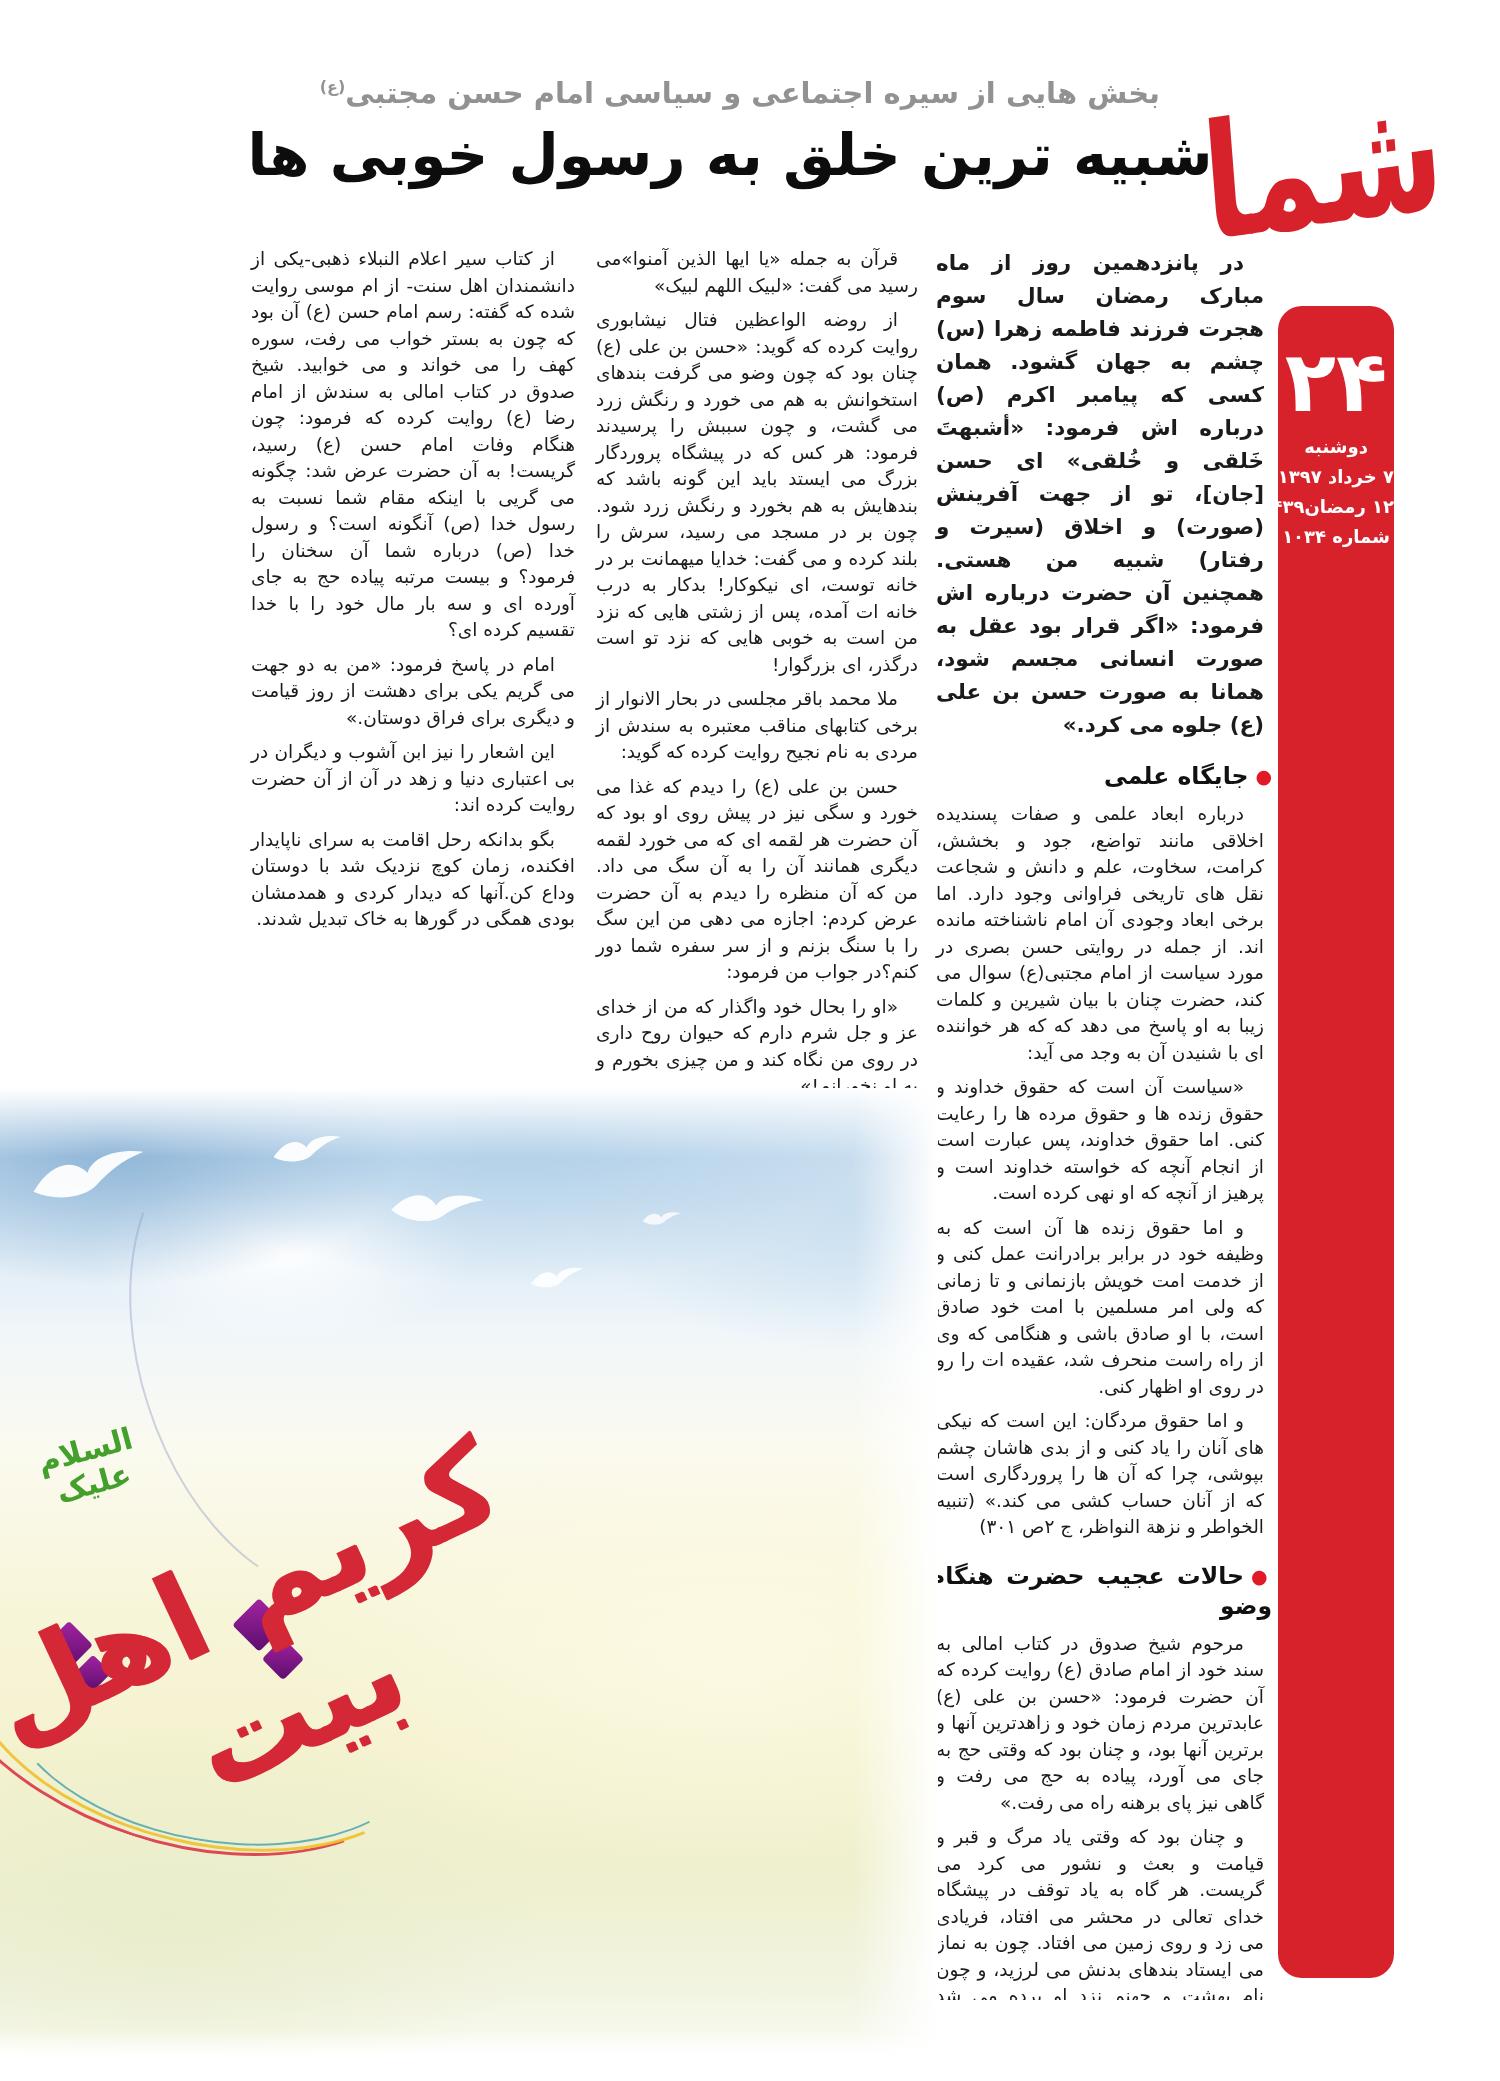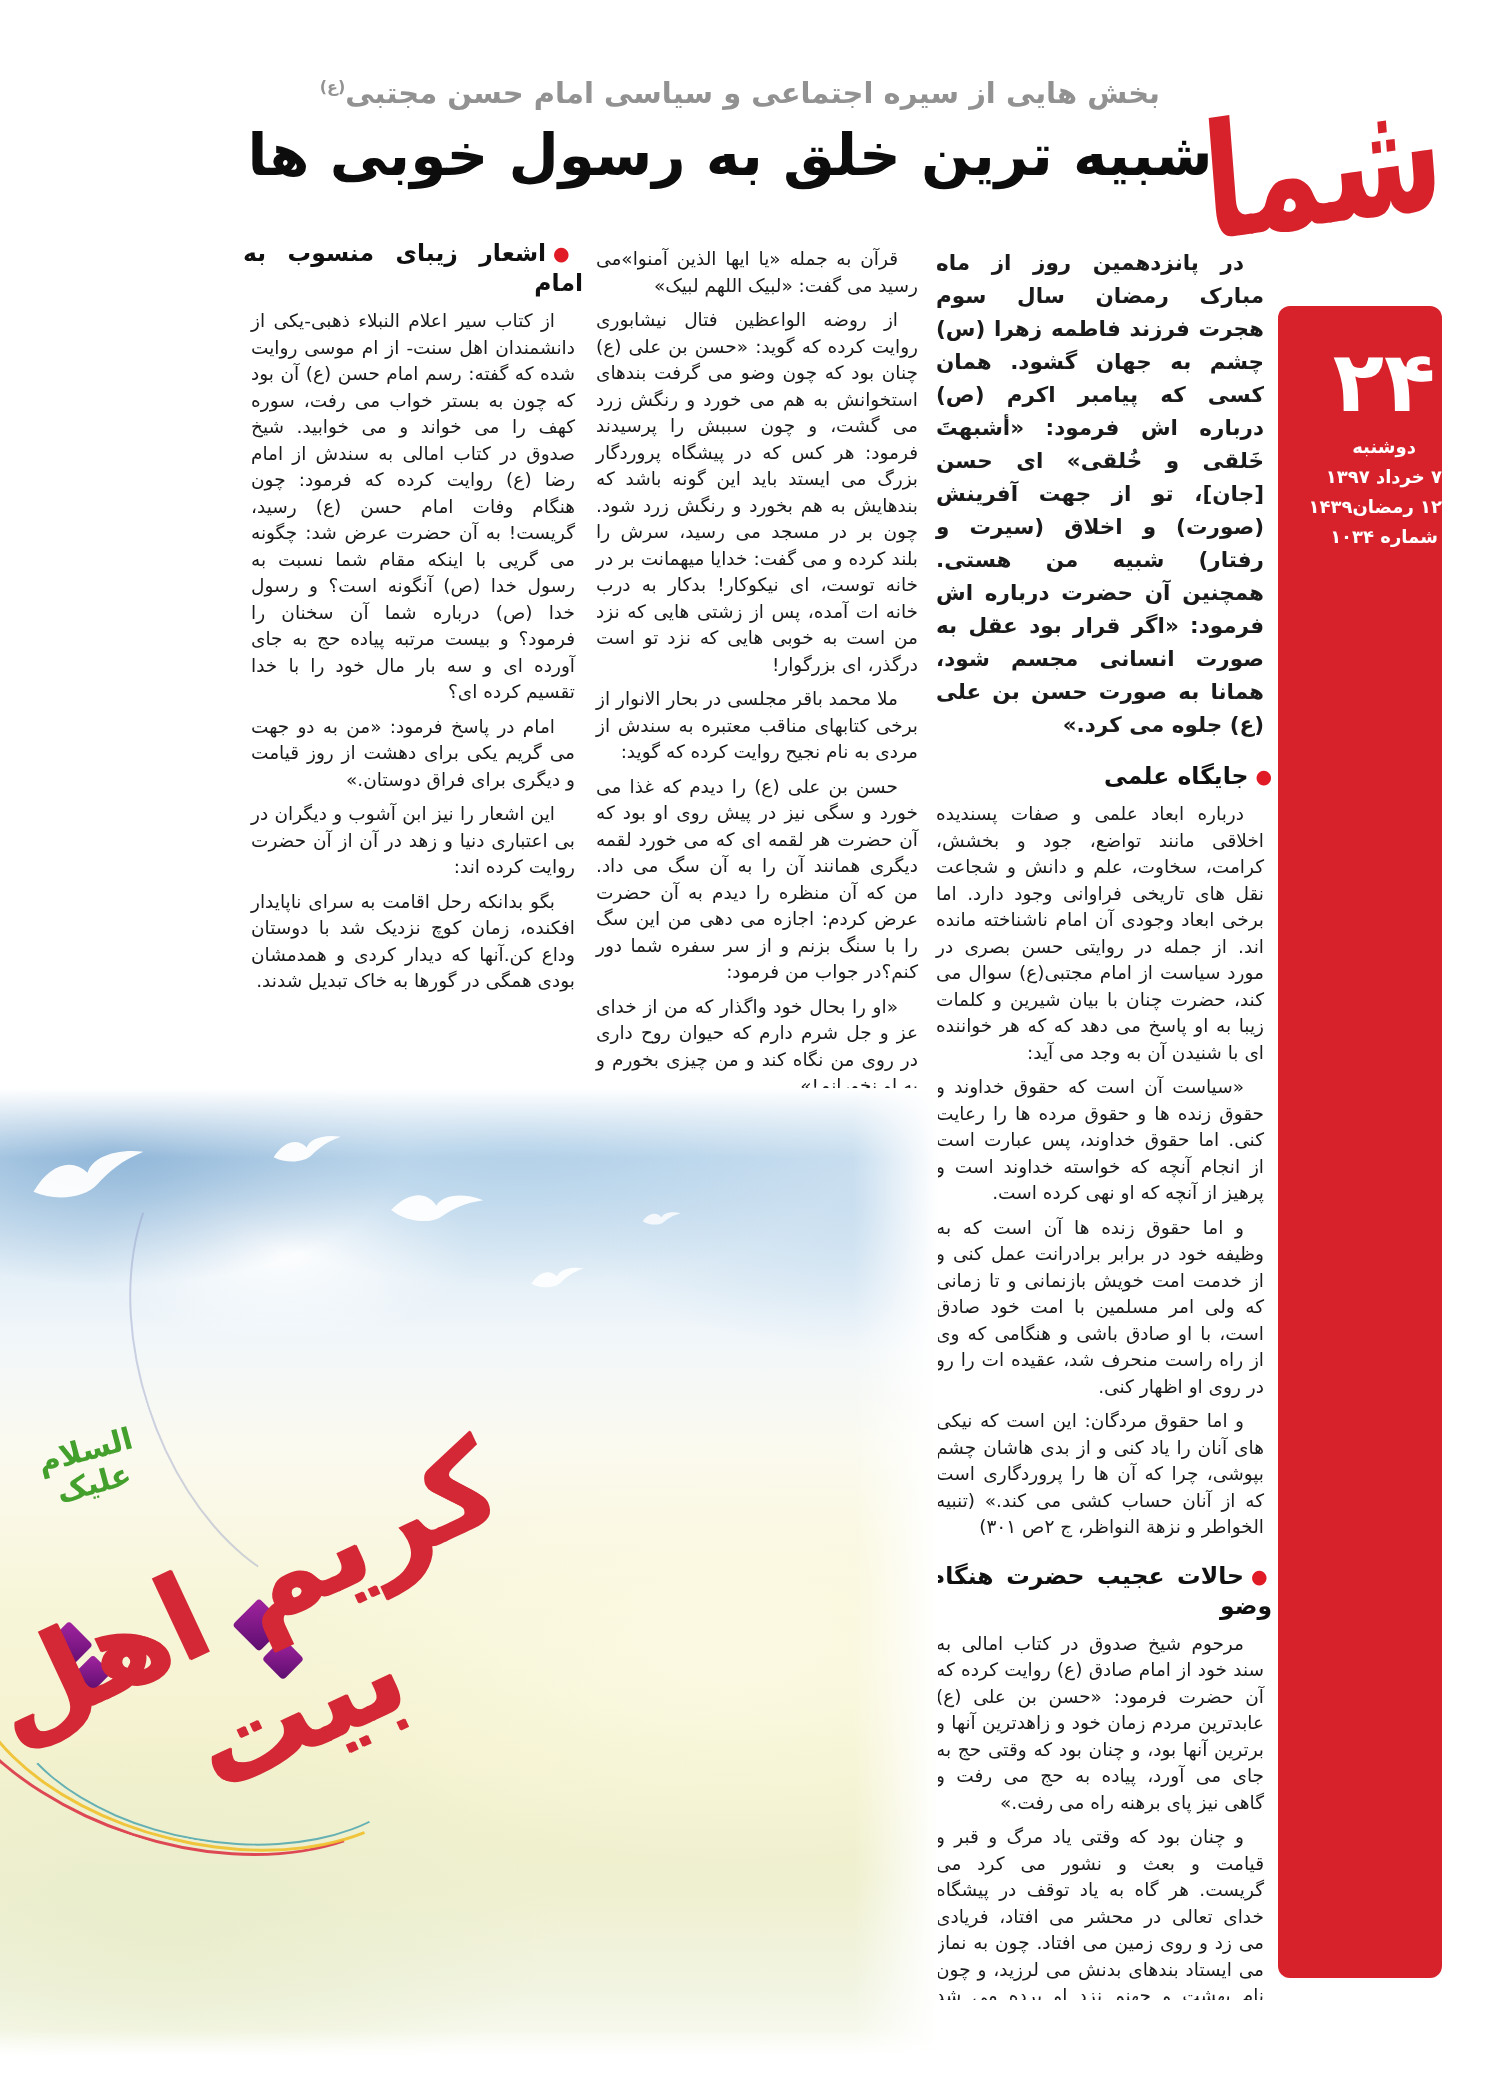--- a/index.html
+++ b/index.html
@@ -21,21 +21,21 @@
     text-align:center; font-size:58px; line-height:86px; font-weight:800; color:#0d0d0d;
   }
   
   .logo{
     position:absolute; left:1252px; top:92px; width:195px; height:215px;
     color:#d7222c; font-size:118px; font-weight:bold; text-align:center;
     line-height:175px; transform:scaleY(1.35) rotate(-6deg); transform-origin:50% 60%;
   }
   .sidebar{
     position:absolute; left:1278px; top:306px; width:116px; height:1672px;
-    background:#d7222c; border-radius:12px; color:#ffffff; text-align:center;padding-left:48px;
+    background:#d7222c; border-radius:24px; color:#ffffff; text-align:center;
   }
   .pagenum{
     margin-top:26px; font-size:84px; line-height:100px; font-weight:bold;
   }
   .date-line{
     font-size:18px; line-height:30px; font-weight:bold; white-space:nowrap;
   }
   
   .col{
     position:absolute; top:238px; overflow:hidden;
@@ -137,21 +137,20 @@
 
   <div class="col col2">
     <p>قرآن به جمله «یا ایها الذین آمنوا»می رسید می گفت: «لبیک اللهم لبیک»</p>
     <p>از روضه الواعظین فتال نیشابوری روایت کرده که گوید: «حسن بن علی (ع) چنان بود که چون وضو می گرفت بندهای استخوانش به هم می خورد و رنگش زرد می گشت، و چون سببش را پرسیدند فرمود: هر کس که در پیشگاه پروردگار بزرگ می ایستد باید این گونه باشد که بندهایش به هم بخورد و رنگش زرد شود. چون بر در مسجد می رسید، سرش را بلند کرده و می گفت: خدایا میهمانت بر در خانه توست، ای نیکوکار! بدکار به درب خانه ات آمده، پس از زشتی هایی که نزد من است به خوبی هایی که نزد تو است درگذر، ای بزرگوار!</p>
     <p>ملا محمد باقر مجلسی در بحار الانوار از برخی کتابهای مناقب معتبره به سندش از مردی به نام نجیح روایت کرده که گوید:</p>
     <p>حسن بن علی (ع) را دیدم که غذا می خورد و سگی نیز در پیش روی او بود که آن حضرت هر لقمه ای که می خورد لقمه دیگری همانند آن را به آن سگ می داد. من که آن منظره را دیدم به آن حضرت عرض کردم: اجازه می دهی من این سگ را با سنگ بزنم و از سر سفره شما دور کنم؟در جواب من فرمود:</p>
     <p>«او را بحال خود واگذار که من از خدای عز و جل شرم دارم که حیوان روح داری در روی من نگاه کند و من چیزی بخورم و به او نخورانم!»</p>
   </div>
 
   <div class="col col3">
-    <h3 class="sec" style="margin-top:0"><span class="bullet">●</span><span>اشعار زیبای منسوب به امام</span></h3>
     <p>از کتاب سیر اعلام النبلاء ذهبی-یکی از دانشمندان اهل سنت- از ام موسی روایت شده که گفته: رسم امام حسن (ع) آن بود که چون به بستر خواب می رفت، سوره کهف را می خواند و می خوابید. شیخ صدوق در کتاب امالی به سندش از امام رضا (ع) روایت کرده که فرمود: چون هنگام وفات امام حسن (ع) رسید، گریست! به آن حضرت عرض شد: چگونه می گریی با اینکه مقام شما نسبت به رسول خدا (ص) آنگونه است؟ و رسول خدا (ص) درباره شما آن سخنان را فرمود؟ و بیست مرتبه پیاده حج به جای آورده ای و سه بار مال خود را با خدا تقسیم کرده ای؟</p>
     <p>امام در پاسخ فرمود: «من به دو جهت می گریم یکی برای دهشت از روز قیامت و دیگری برای فراق دوستان.»</p>
     <p>این اشعار را نیز ابن آشوب و دیگران در بی اعتباری دنیا و زهد در آن از آن حضرت روایت کرده اند:</p>
     <p>بگو بدانکه رحل اقامت به سرای ناپایدار افکنده، زمان کوچ نزدیک شد با دوستان وداع کن.آنها که دیدار کردی و همدمشان بودی همگی در گورها به خاک تبدیل شدند.</p>
   </div>
 
   <div class="photo">
     <div class="photo-bg"></div>
 
     <div class="bird" style="left:30px; top:62px; width:120px; transform:rotate(-8deg);">

